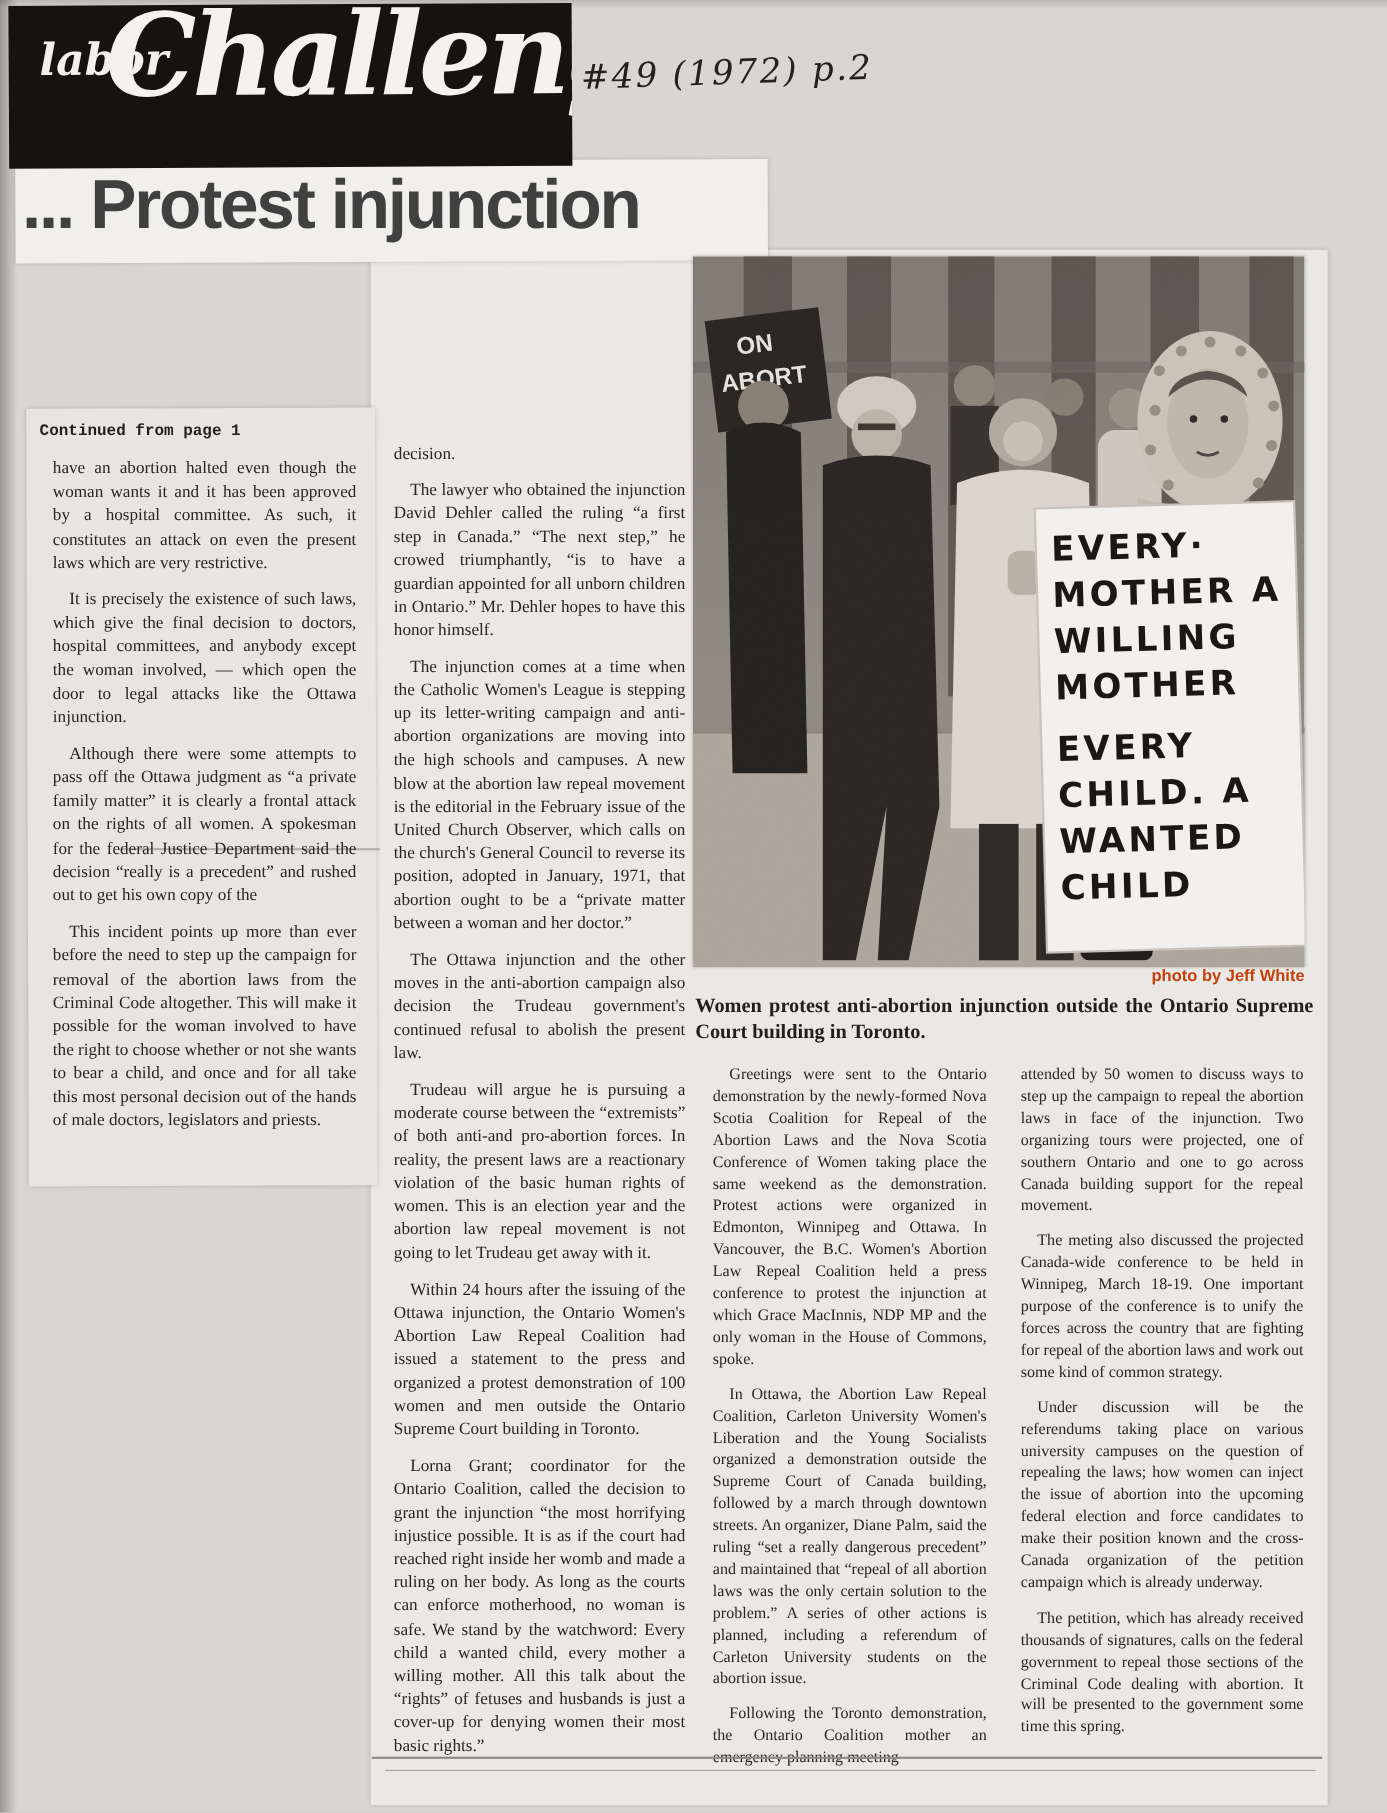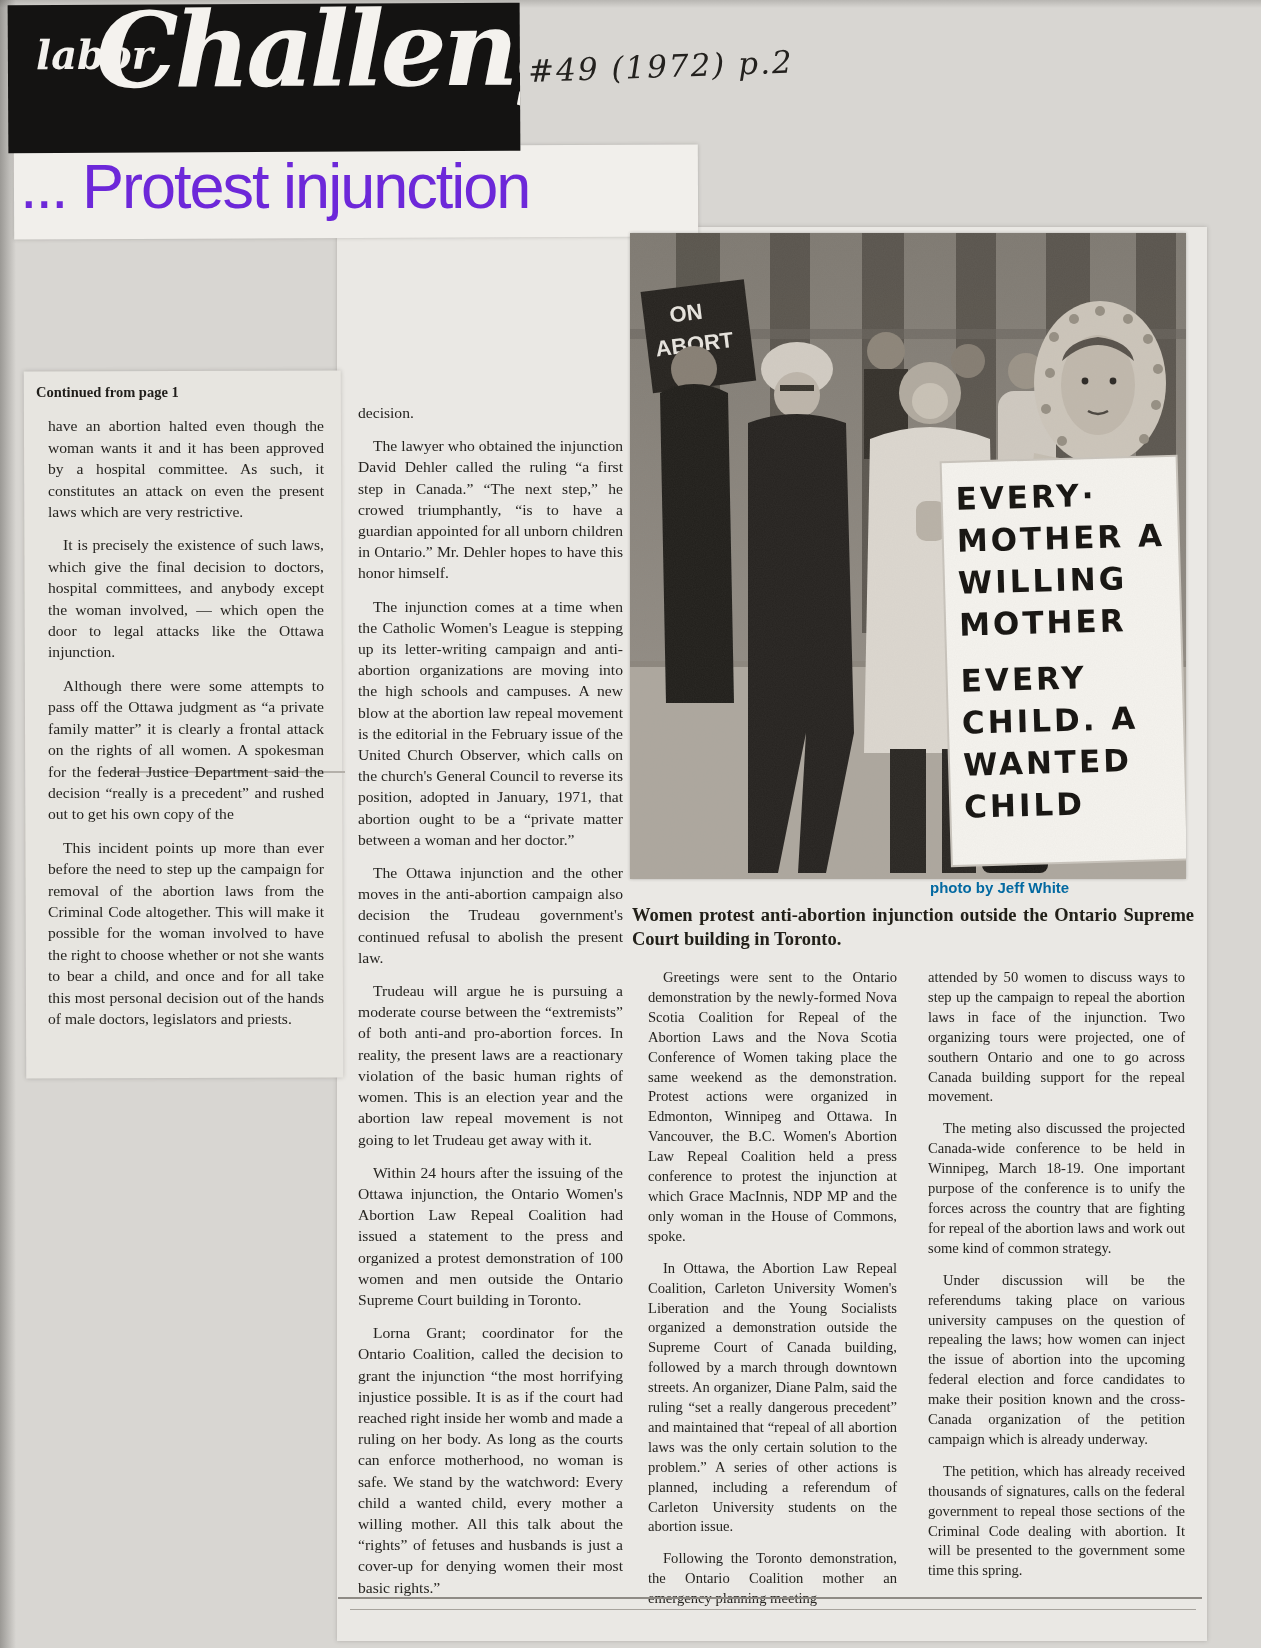--- a/index.html
+++ b/index.html
@@ -25,42 +25,42 @@
             transform:rotate(-.3deg);overflow:hidden;}
   .masthead .labor{position:absolute;left:28px;top:26px;font-family:"DejaVu Serif",serif;
                    font-style:italic;font-weight:bold;font-size:40px;color:#f2f0ec;}
   .masthead .challenge{position:absolute;left:88px;top:-16px;font-family:"DejaVu Serif",serif;
                    font-style:italic;font-weight:bold;font-size:104px;color:#f4f2ee;letter-spacing:-4px;}
   .handwritten{position:absolute;left:528px;top:48px;width:280px;font-family:"DejaVu Serif",serif;
                font-style:italic;font-size:31px;color:#23211e;transform:rotate(-2deg);letter-spacing:2px;}
 
   
   .headline{position:absolute;left:20px;top:150px;margin:0;width:680px;
-            font-family:"Liberation Sans",sans-serif;font-weight:400;font-size:63px;
-            letter-spacing:-2px;color:#6d28d9;white-space:nowrap;}
+            font-family:"Liberation Sans",sans-serif;font-weight:700;font-size:63px;
+            letter-spacing:-2px;color:#404040;white-space:nowrap;}
 
   
   .photo{position:absolute;left:630px;top:233px;width:556px;height:646px;margin:0;
          box-shadow:0 0 3px rgba(50,48,44,.3);}
   .photo svg{display:block;}
-  .credit{position:absolute;left:930px;top:879px;width:256px;text-align:left;
-          font-family:"Liberation Sans",sans-serif;font-weight:bold;font-size:15px;color:#0369a1;}
+  .credit{position:absolute;left:930px;top:879px;width:256px;text-align:right;
+          font-family:"Liberation Sans",sans-serif;font-weight:bold;font-size:15px;color:#c2410c;}
   .caption{position:absolute;left:632px;top:903px;width:562px;
            font-family:Liberation Serif, serif;font-weight:bold;font-size:18.5px;
            line-height:24px;color:#222019;text-align:justify;}
 
   
   .col{position:absolute;text-align:justify;overflow:hidden;}
   .col p{margin:12px;text-indent:15px;}
   .col p.noindent{text-indent:0;}
   .col1{left:36px;top:382px;width:300px;height:692px;font-size:15.6px;line-height:21.4px;}
   .col2{left:346px;top:390px;width:289px;height:1244px;font-size:15.6px;line-height:21.2px;}
   .col3{left:636px;top:956px;width:273px;height:684px;font-size:14.6px;line-height:19.9px;}
   .col4{left:916px;top:956px;width:281px;height:660px;font-size:14.6px;line-height:19.9px;}
-  .continued{font-family:Liberation Serif, serif;font-weight:bold;font-size:14.5px;
+  .continued{font-family:Liberation Mono, monospace;font-weight:bold;font-size:14.5px;
              text-align:left;margin-bottom:3px;color:#201e1b;}
 
   .scan-line{position:absolute;background:#8f8b85;}
   .line-a{left:338px;top:1597px;width:864px;height:2px;}
   .line-b{left:350px;top:1609px;width:846px;height:1px;background:#a7a39d;}
 </style>
 </head>
 <body>
 
 <div class="page">

